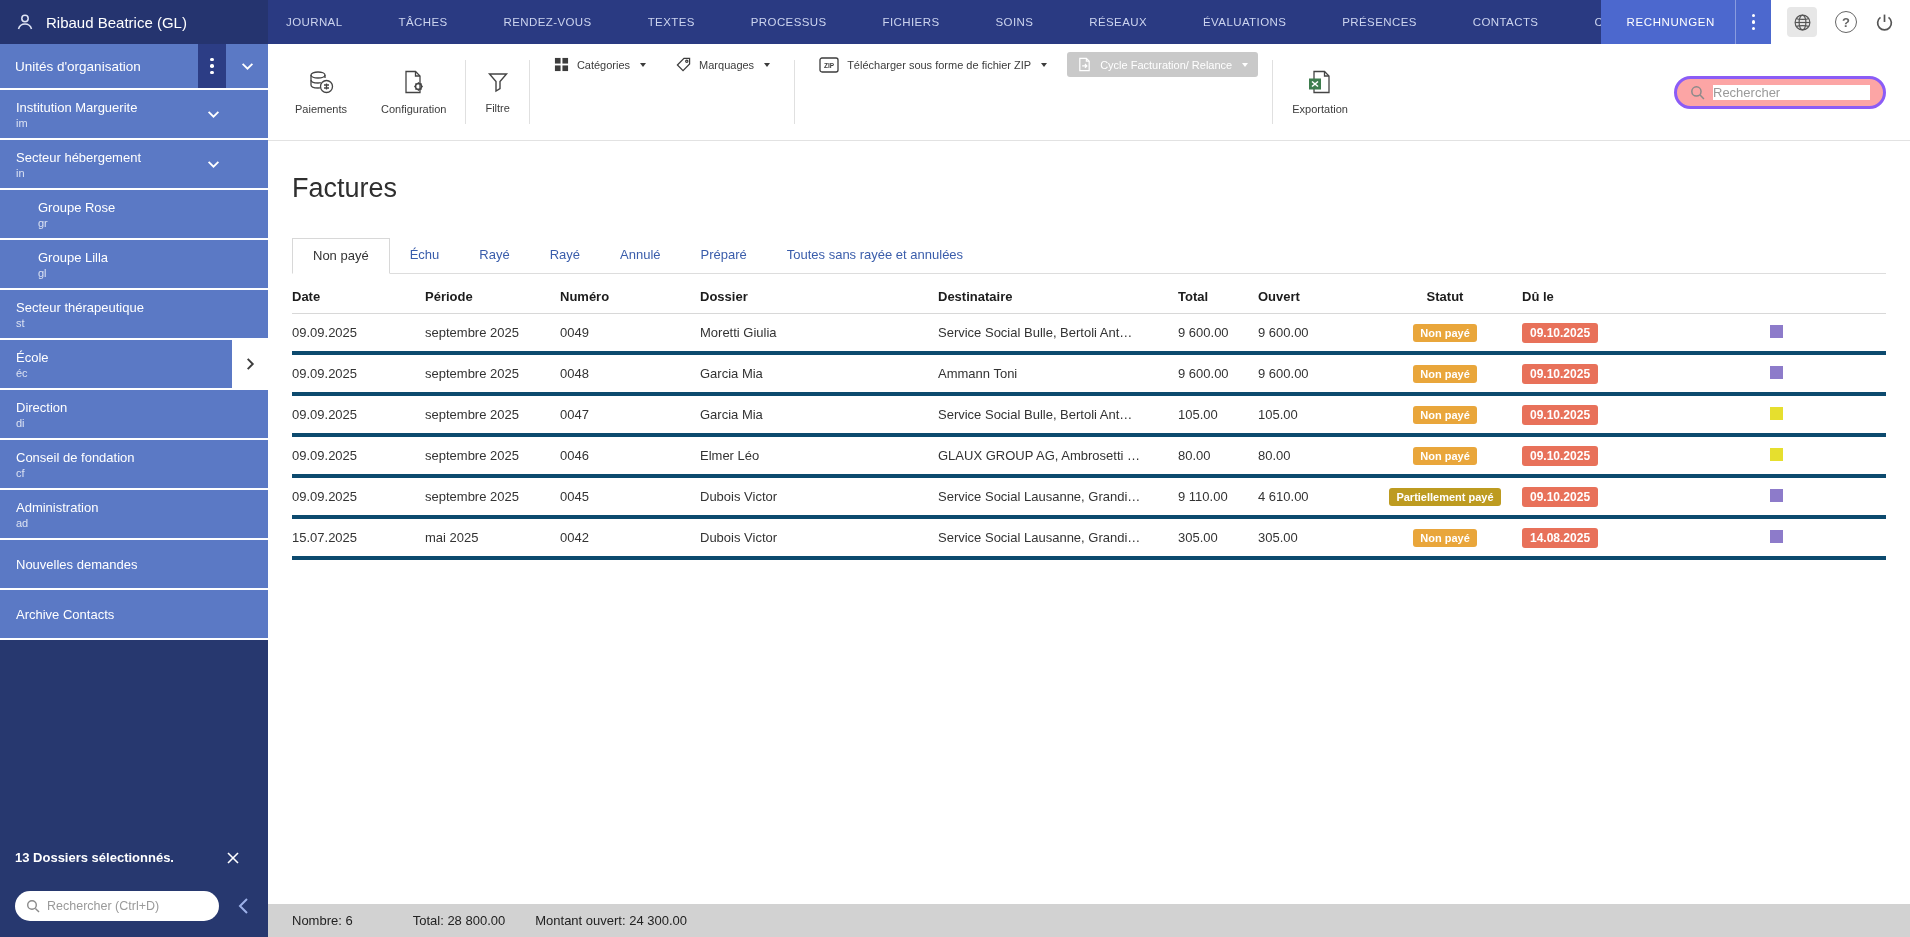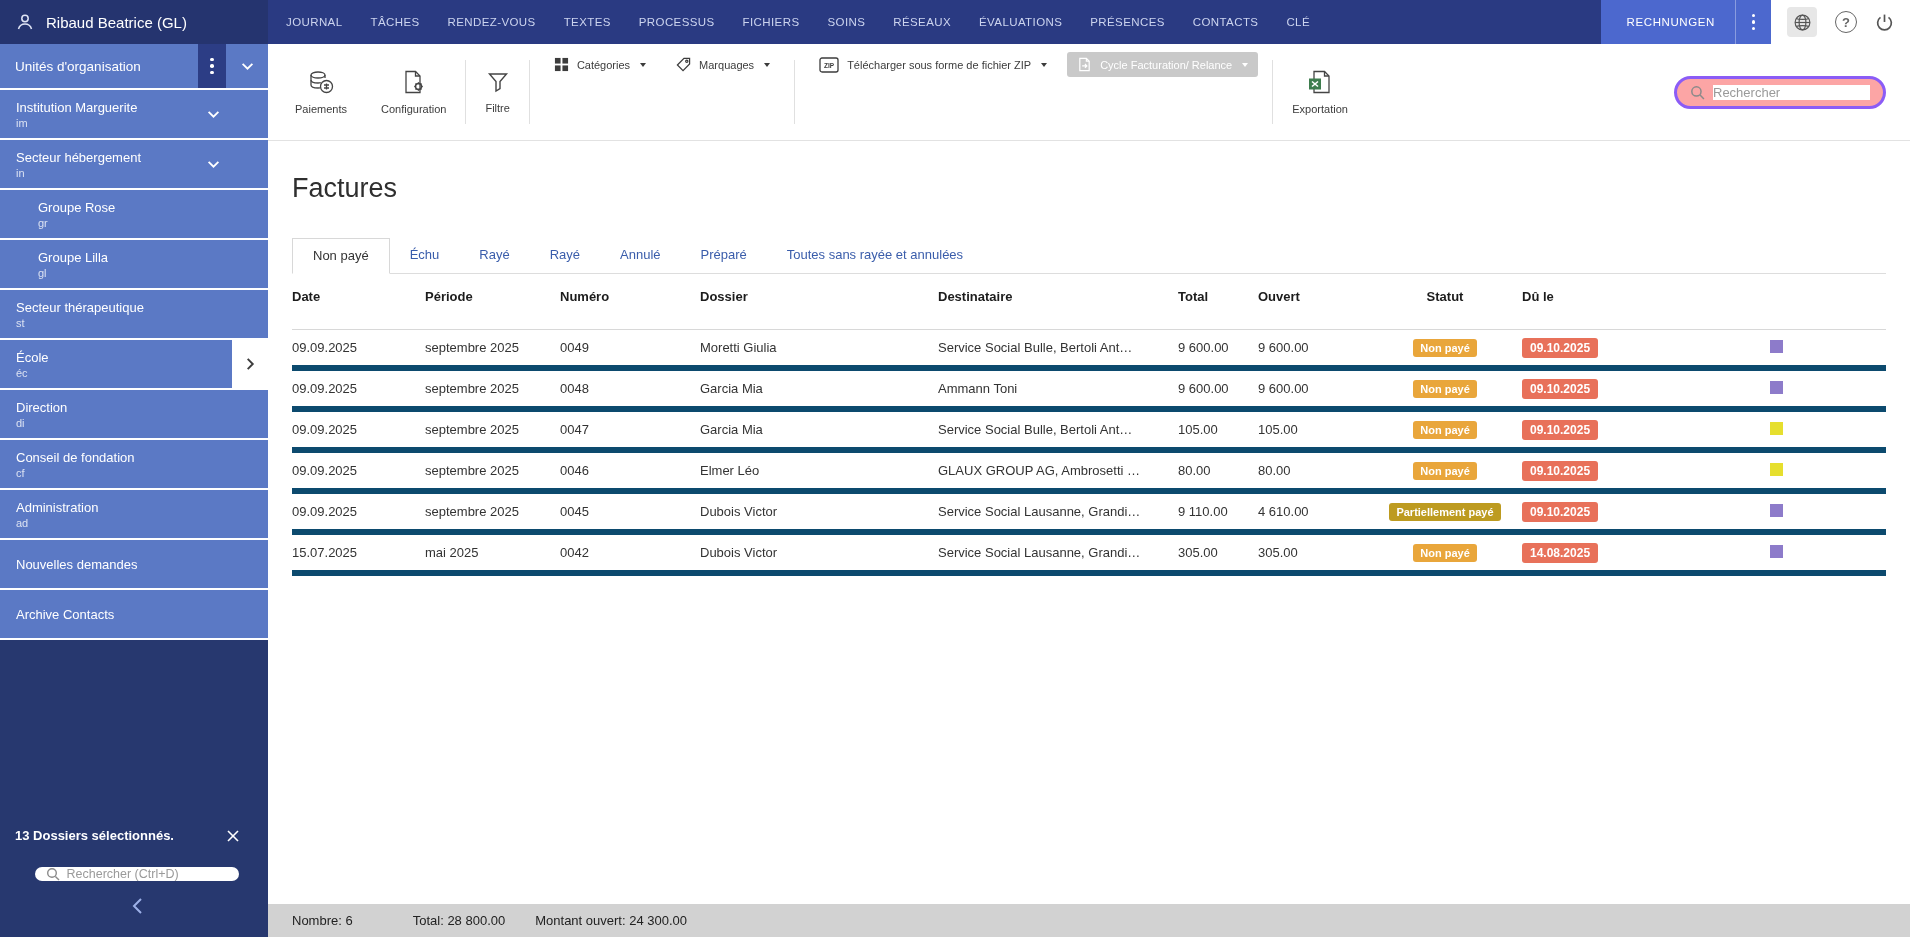--- a/index.html
+++ b/index.html
@@ -3,21 +3,21 @@
 <meta charset="utf-8">
 <style>
   * { box-sizing: border-box; margin: 0; padding: 0; }
   html, body { width: 1910px; height: 937px; }
   body { font-family: "Liberation Sans", sans-serif; overflow: hidden; background: #fff; }
   svg { display: block; }
 
   
   .topbar { height: 44px; display: flex; background: #2a3a82; color: #fff; }
   .topbar-left { flex: 0 0 268px; background: #25346f; display: flex; align-items: center; gap: 11px; padding-left: 15px; font-size: 15px; cursor: pointer; }
-  .topbar-nav { flex: 1; display: flex; align-items: center; gap: 28px; padding-left: 18px; overflow: hidden; }
+  .topbar-nav { flex: 1; display: flex; align-items: center; gap: 56px; padding-left: 18px; overflow: hidden; }
   .nav-item { font-size: 11.5px; letter-spacing: .4px; color: #ccd4ef; cursor: pointer; white-space: nowrap; text-decoration: none; }
   .topbar-right { display: flex; align-items: stretch; }
   .module-btn { display: flex; align-items: stretch; background: #4c68ce; color: #fff; cursor: pointer; }
   .module-label { display: flex; align-items: center; padding: 0 20px 0 26px; font-size: 11.5px; letter-spacing: .6px; }
   .module-dots { width: 36px; display: flex; align-items: center; justify-content: center; border-left: 1px solid rgba(255,255,255,.35); }
   .topbar-icons { background: #fff; display: flex; align-items: center; gap: 18px; padding: 0 16px; color: #555; }
   .globe-wrap { width: 30px; height: 30px; background: #e7e7e7; border-radius: 4px; display: flex; align-items: center; justify-content: center; cursor: pointer; }
   .help-btn { width: 22px; height: 22px; border: 1.5px solid #666; border-radius: 50%; display: flex; align-items: center; justify-content: center; font-size: 13px; font-weight: bold; color: #666; cursor: pointer; }
   .power-btn { cursor: pointer; }
   .dots { display: inline-flex; flex-direction: column; gap: 3px; }
@@ -36,21 +36,21 @@
   .sb-item.indented { padding-left: 38px; }
   .sb-item-text { flex: 1; display: flex; flex-direction: column; gap: 2px; min-width: 0; }
   .sb-label { font-size: 13px; white-space: nowrap; }
   .sb-code { font-size: 11px; color: rgba(255,255,255,.78); }
   .sb-chev-down, .sb-chev-right { display: none; }
   .sb-item.chev-down .sb-chev-down { display: flex; margin-right: 48px; }
   .sb-item.chev-right .sb-chev-right { display: flex; align-items: center; justify-content: center; width: 36px; height: 50px; background: #fff; }
   .sb-footer { position: absolute; left: 0; right: 0; bottom: 0; padding: 14px 10px 14px 15px; }
   .sb-notice { display: flex; align-items: center; justify-content: space-between; color: #fff; font-size: 13px; font-weight: bold; margin-bottom: 24px; padding-right: 18px; }
   .sb-close { cursor: pointer; }
-  .sb-search-row { display: flex; align-items: center; gap: 8px; flex-direction: column; }
+  .sb-search-row { display: flex; align-items: center; gap: 8px; }
   .sb-search { flex: 1; height: 30px; background: #fff; border-radius: 15px; display: flex; align-items: center; padding: 0 11px; gap: 7px; }
   .sb-search input { border: none; outline: none; flex: 1; min-width: 0; font-size: 12.5px; color: #333; background: transparent; font-family: inherit; }
   .sb-search input::placeholder { color: #9a9a9a; }
   .sb-collapse { width: 40px; height: 34px; display: flex; align-items: center; justify-content: center; cursor: pointer; }
 
   
   .main { flex: 1; display: flex; flex-direction: column; background: #fff; min-width: 0; }
 
   .toolbar { height: 97px; border-bottom: 1px solid #e2e2e2; display: flex; align-items: stretch; padding: 8px 24px 8px 10px; }
   .tb-big { display: flex; flex-direction: column; align-items: center; justify-content: center; gap: 8px; padding: 0 17px; font-size: 11px; color: #3c3c3c; cursor: pointer; white-space: nowrap; }
@@ -64,22 +64,22 @@
   .tb-search input::placeholder { color: #9a9a9a; }
 
   .content { flex: 1; padding: 0 24px; overflow: hidden; }
   .page-title { font-size: 27px; color: #2f2f2f; font-weight: 400; margin: 32px 0 34px; }
 
   .tabs { display: flex; border-bottom: 1px solid #ddd; }
   .tab { padding: 9px 20px 10px; font-size: 13px; color: #3a5dab; cursor: pointer; white-space: nowrap; }
   .tab.active { color: #333; background: #fff; border: 1px solid #d8d8d8; border-bottom: 1px solid #fff; margin-bottom: -1px; }
 
   .grid-row { display: grid; grid-template-columns: 133px 135px 140px 238px 240px 80px 110px 154px 150px 1fr; align-items: center; }
-  .thead { padding: 15px 0 25px; border-bottom: 1px solid #d8d8d8; font-weight: bold; font-size: 13px; color: #1c1c1c; }
-  .trow { height: 41px; border-bottom: 6px solid #0c4a6e; font-size: 13px; color: #333; cursor: pointer; }
+  .thead { padding: 15px 0 9px; border-bottom: 1px solid #d8d8d8; font-weight: bold; font-size: 13px; color: #1c1c1c; }
+  .trow { height: 41px; border-bottom: 4px solid #0c4a6e; font-size: 13px; color: #333; cursor: pointer; }
   .cell-r { text-align: left; }
   .cell-c { text-align: center; }
   .c-dest { white-space: nowrap; overflow: hidden; text-overflow: ellipsis; padding-right: 10px; }
   .c-marker { padding-left: 98px; }
   .badge { display: inline-block; padding: 3px 7px; border-radius: 3px; color: #fff; font-size: 11px; font-weight: bold; white-space: nowrap; }
   .badge-unpaid { background: #e9a63b; }
   .badge-partial { background: #bd9b20; }
   .badge-due { background: #e8715a; font-size: 12px; padding: 3px 8px; }
   .marker { display: inline-block; width: 13px; height: 13px; }
   .marker-purple { background: #8d7bca; }

